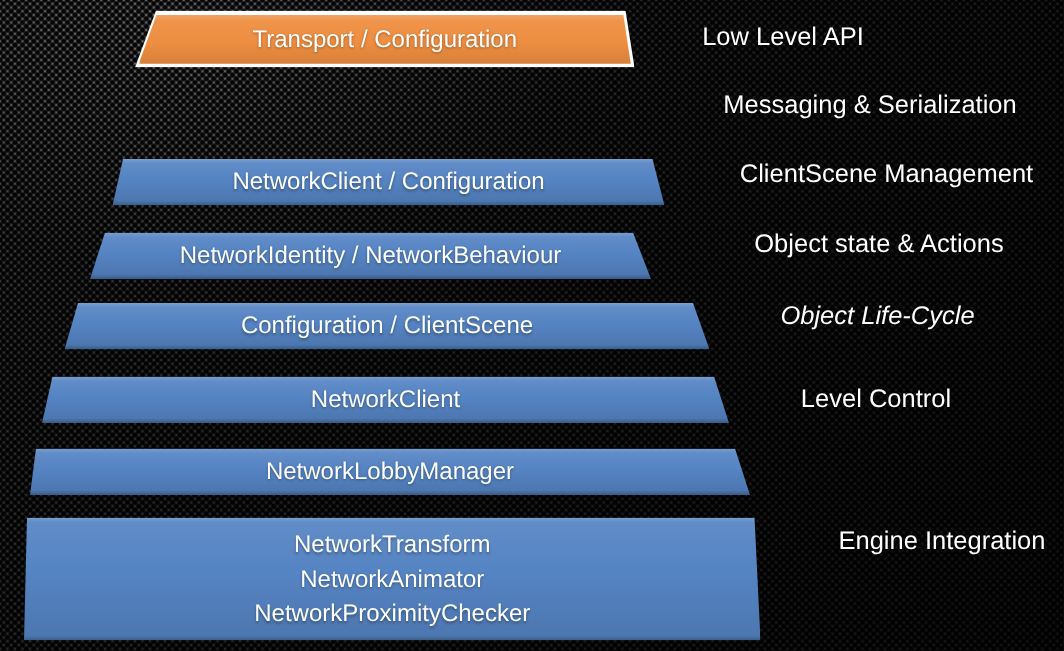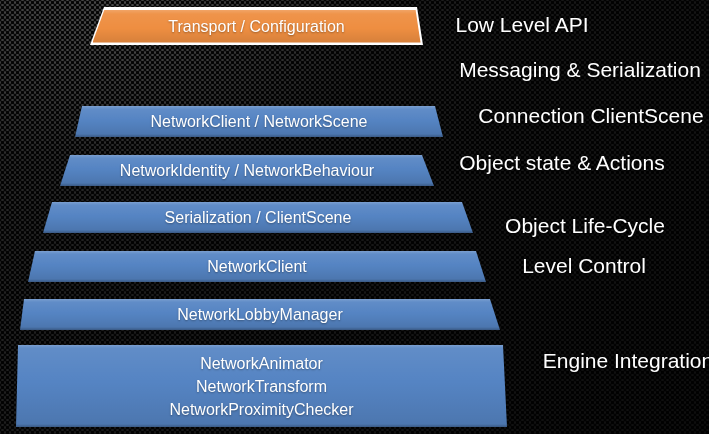--- a/index.html
+++ b/index.html
@@ -46,71 +46,71 @@
   .b2{left:85px;top:57px;width:348px;height:31px;--il:7px;--ir:8px;}
   .b3{left:75px;top:106px;width:368px;height:31px;--il:7px;--ir:8px;}
   .b4{left:60px;top:155px;width:374px;height:31px;--il:10px;--ir:12px;}
   .b5{left:43px;top:202px;width:430px;height:31px;--il:9px;--ir:11px;}
   .b6{left:28px;top:251px;width:458px;height:31px;--il:7px;--ir:10px;}
   .b7{left:20px;top:299px;width:480px;height:31px;--il:4px;--ir:10px;}
   .b8{left:16px;top:345px;width:491px;height:82px;--il:2px;--ir:4px;}
   
   .side{
     position:absolute;transform:translate(-50%,-50%);white-space:nowrap;
-    font-size:21px;color:#fff;text-shadow:0 1px 3px rgba(0,0,0,0.7);
+    font-size:17px;color:#fff;text-shadow:0 1px 3px rgba(0,0,0,0.7);
   }
   .s1{left:522px;top:25px;}
   .s2{left:580px;top:70px;}
   .s3{left:591px;top:116px;}
-  .s4{left:562px;top:163px;}
-  .s5{left:585px;top:226px;}
+  .s4{left:586px;top:163px;}
+  .s5{left:585px;top:211px;font-style:italic;}
   .s6{left:584px;top:266px;}
   .s7{left:599px;top:314px;}
   .s8{left:628px;top:361px;}
 </style>
 </head>
 <body>
 
 <div class="stage">
 
   <div class="l1o">
     <div class="l1i">
       <span class="box-label">Transport / Configuration</span>
     </div>
   </div>
   <div class="side s1">Low Level API</div>
 
   <div class="side s2">Messaging &amp; Serialization</div>
 
   <div class="trap b3">
-    <span class="box-label">NetworkClient / NetworkScene</span>
+    <span class="box-label">NetworkClient / Configuration</span>
   </div>
-  <div class="side s3">Connection ClientScene</div>
+  <div class="side s3">ClientScene Management</div>
 
   <div class="trap b4">
     <span class="box-label">NetworkIdentity / NetworkBehaviour</span>
   </div>
   <div class="side s4">Object state &amp; Actions</div>
 
   <div class="trap b5">
-    <span class="box-label">Serialization / ClientScene</span>
+    <span class="box-label">Configuration / ClientScene</span>
   </div>
   <div class="side s5">Object Life-Cycle</div>
 
   <div class="trap b6">
     <span class="box-label">NetworkClient</span>
   </div>
   <div class="side s6">Level Control</div>
 
   <div class="trap b7">
     <span class="box-label">NetworkLobbyManager</span>
   </div>
 
   <div class="trap b8">
     <div class="box-label">
+      <div>NetworkTransform</div>
       <div>NetworkAnimator</div>
-      <div>NetworkTransform</div>
       <div>NetworkProximityChecker</div>
     </div>
   </div>
   <div class="side s8">Engine Integration</div>
 
 </div>
 
 </body></html>

